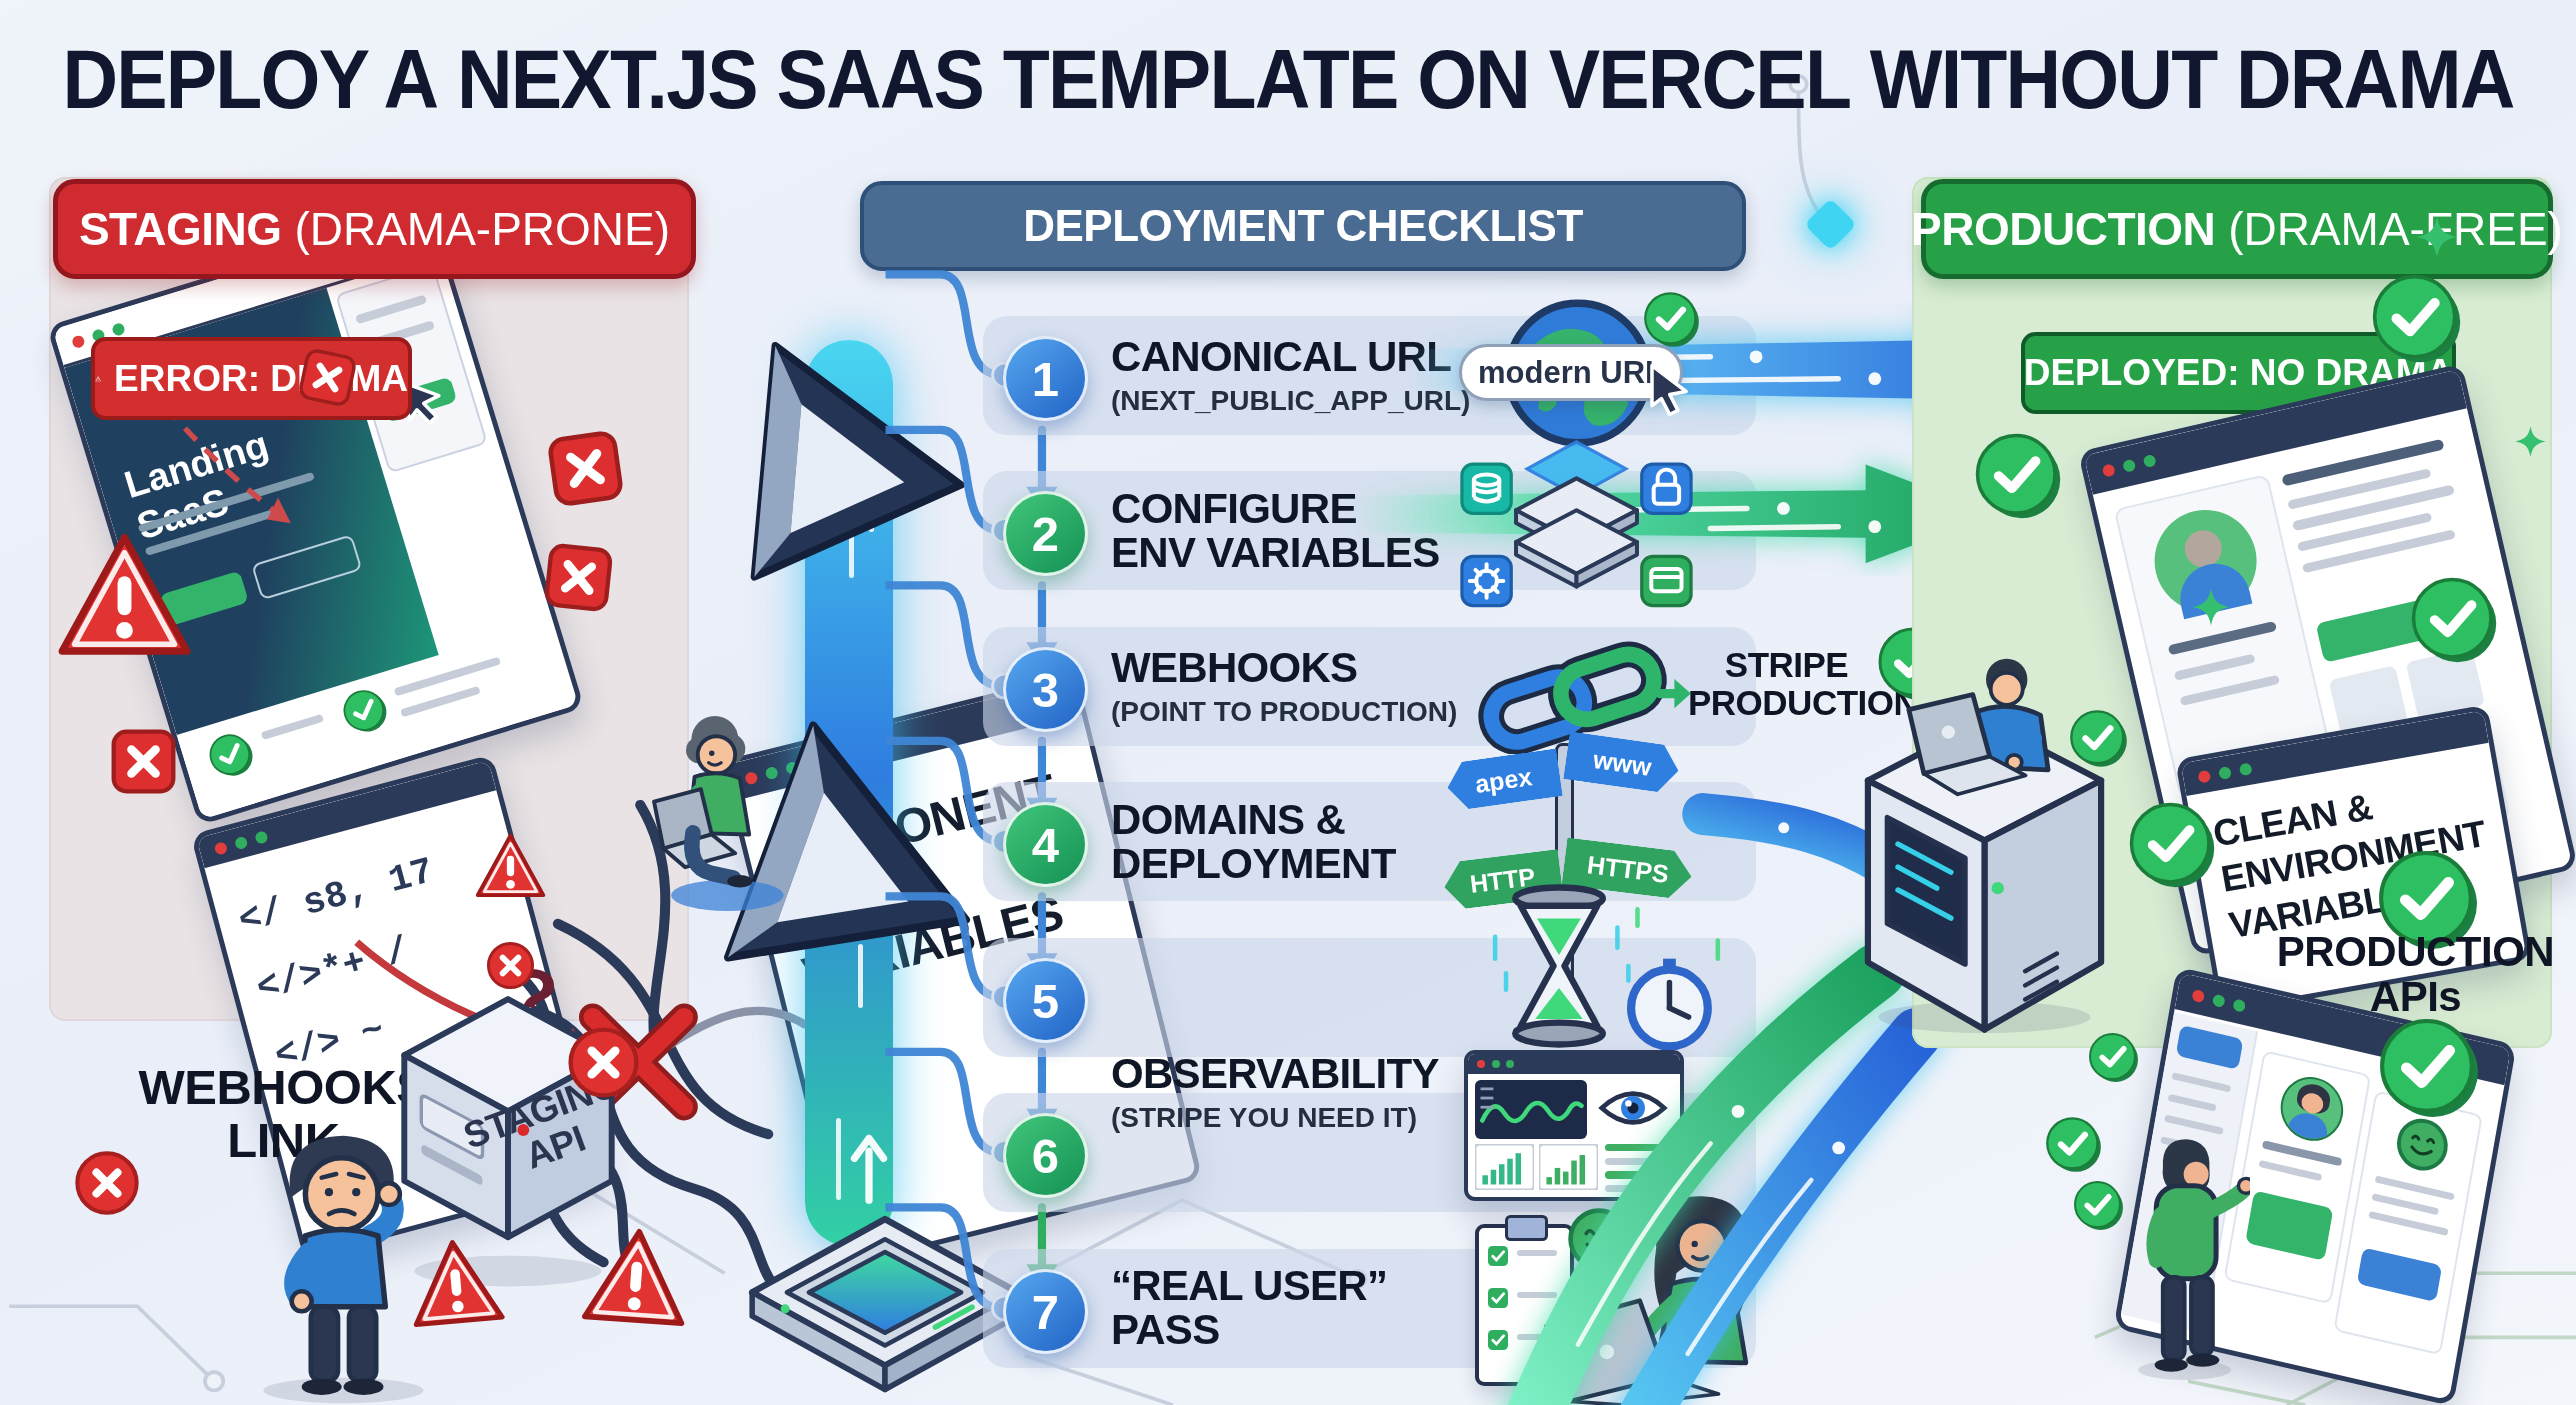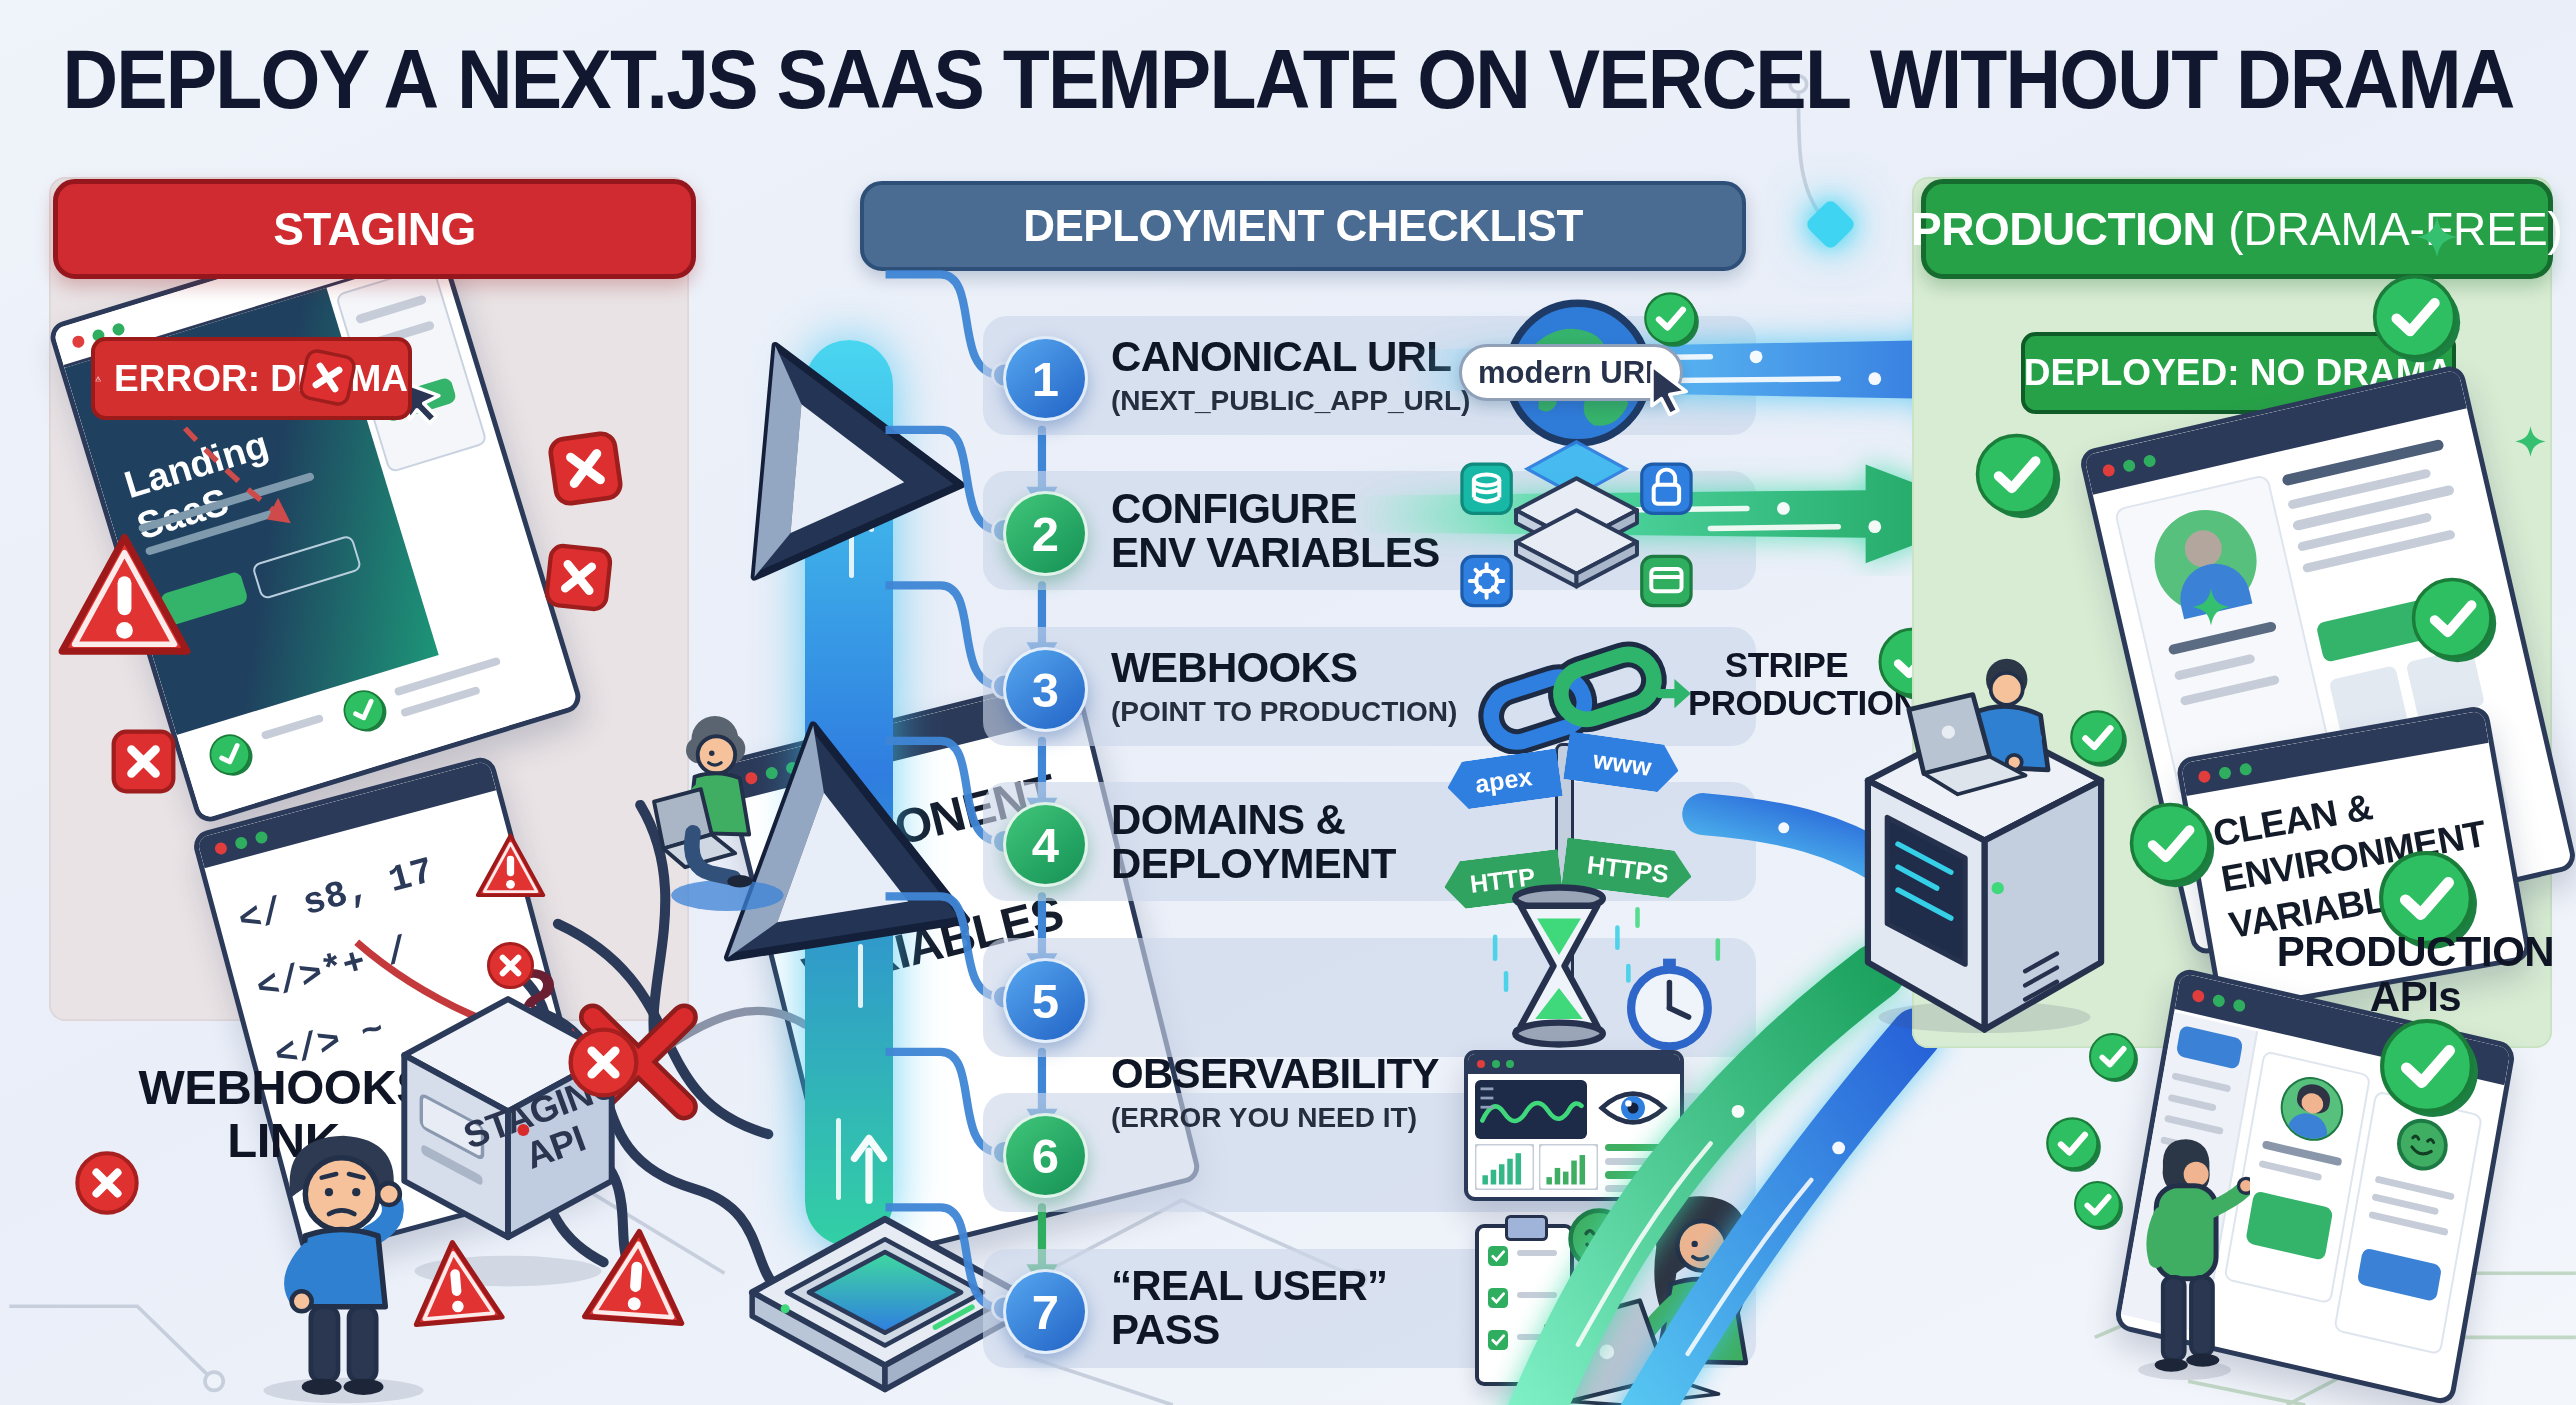--- a/index.html
+++ b/index.html
@@ -191,20 +191,21 @@
     <path d="M646 1156 l-34 -2 l14 -30 z" fill="#c4393c"></path>
   </g>
   <g stroke-linecap="round">
     <path d="M648 1112 L748 1210 M748 1112 L648 1210" stroke="#8f1d1d" stroke-width="30"></path>
     <path d="M648 1112 L748 1210 M748 1112 L648 1210" stroke="#d92b2b" stroke-width="20"></path>
   </g>
 </svg>
 
 <div class="abs banner red" style="left:53px;top:179px;width:633px;height:90px">
   <span class="b">STAGING</span>
+  <span class="n">(DRAMA-PRONE)</span>
 </div>
 <div class="abs badge" style="left:91px;top:337px;width:313px;height:75px;font-size:37px">
   <svg width="42" height="42" viewBox="0 0 100 100">
     <path d="M50 8 L94 86 L6 86 Z" fill="#fff"></path>
         <path d="M50 22 L82 80 L18 80 Z" fill="#d32f2f"></path>
     <rect x="46" y="38" width="8" height="22" rx="4" fill="#fff"></rect>
         <circle cx="50" cy="70" r="5" fill="#fff"></circle>
   </svg>
   <span>ERROR: DRAMA</span>
 </div>
@@ -405,21 +406,21 @@
 <div class="abs" style="left:1111px;top:646px">
   <div class="rowtitle">WEBHOOKS</div>
   <div class="rowsub">(POINT TO PRODUCTION)</div>
 </div>
 <div class="abs" style="left:1111px;top:798px">
   <div class="rowtitle">DOMAINS &amp;</div>
   <div class="rowtitle">DEPLOYMENT</div>
 </div>
 <div class="abs" style="left:1111px;top:1052px">
   <div class="rowtitle">OBSERVABILITY</div>
-  <div class="rowsub">(ERROR YOU NEED IT)</div>
+  <div class="rowsub">(STRIPE YOU NEED IT)</div>
 </div>
 <div class="abs" style="left:1111px;top:1264px">
   <div class="rowtitle">“REAL USER”</div>
   <div class="rowtitle">PASS</div>
 </div>
 
 <svg class="abs" style="left:1326px;top:302px" width="787" height="274" viewBox="0 0 860 300">
   <defs>
     <linearGradient id="gArrB" x1="0" y1="0" x2="1" y2="0">
       <stop offset="0" stop-color="#8fdcf8" stop-opacity="0"></stop>

